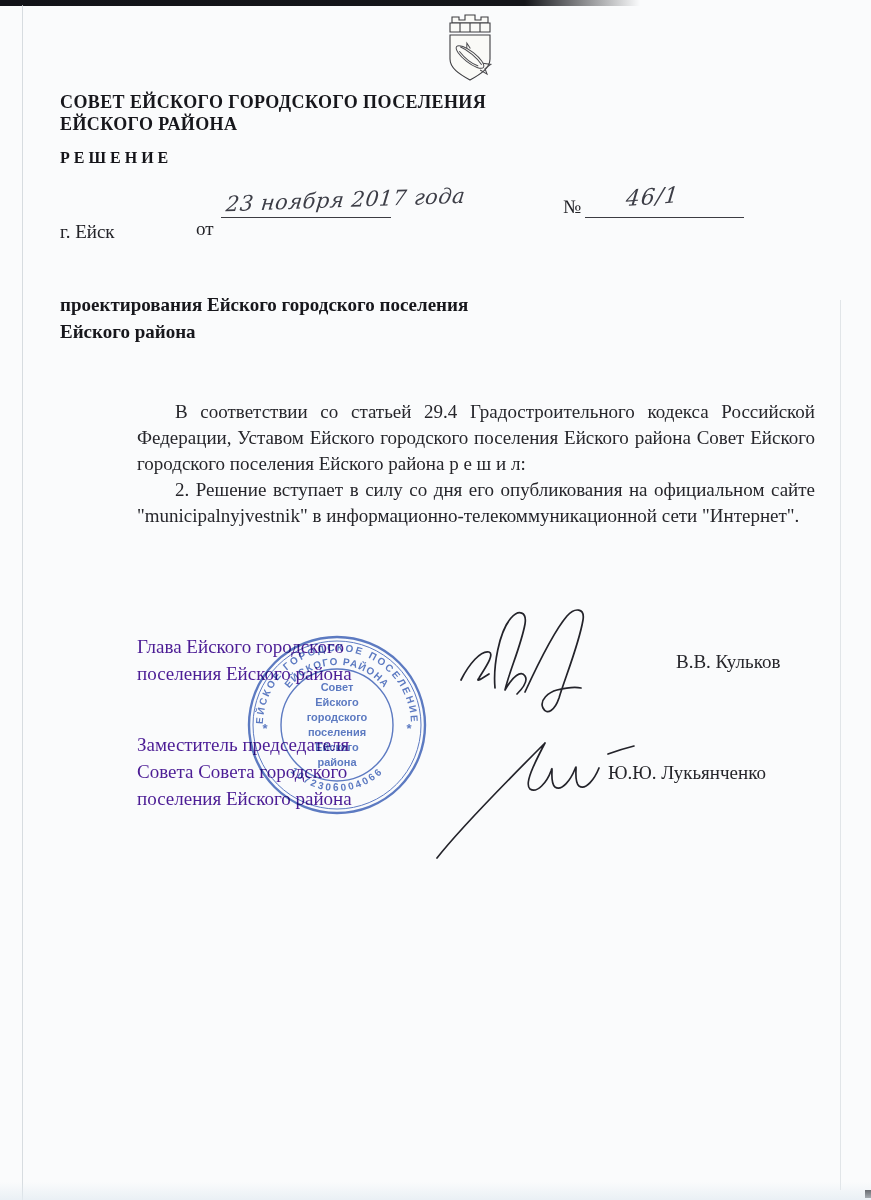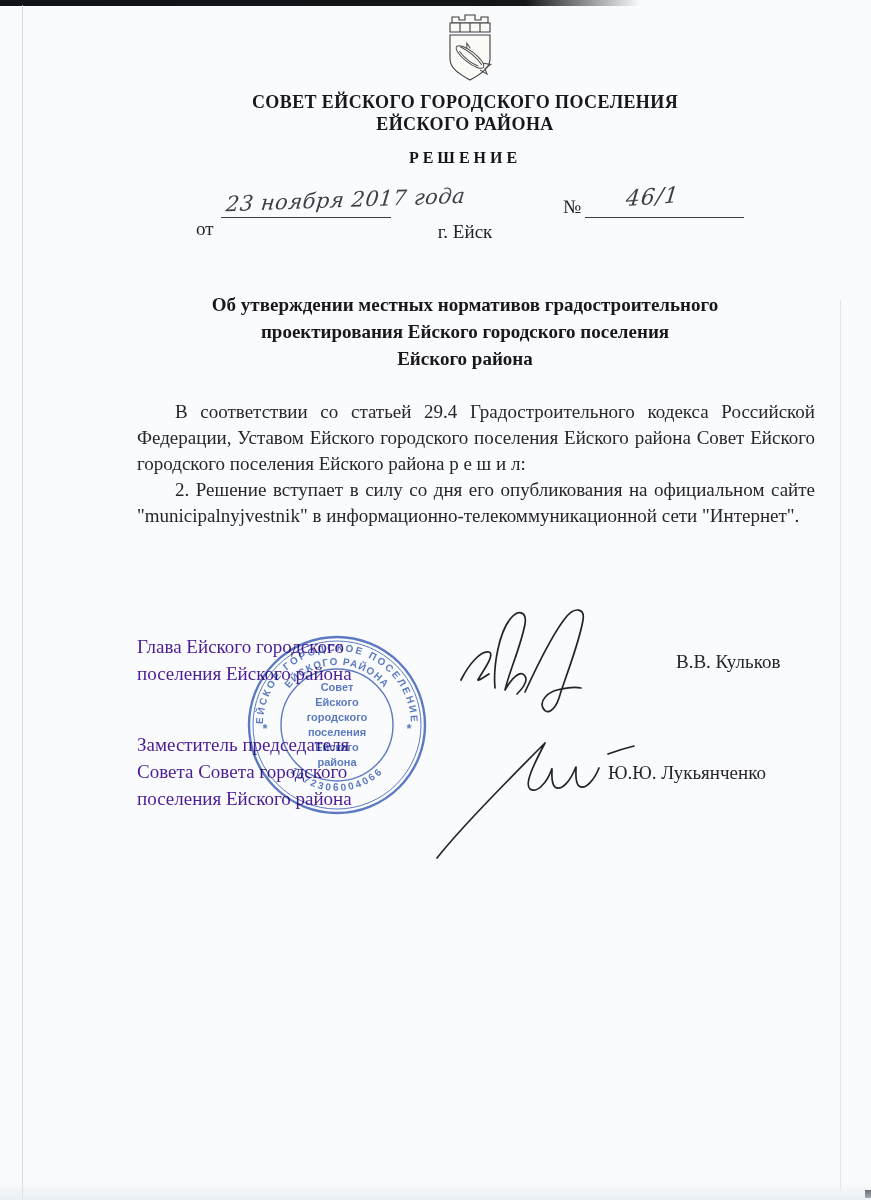--- a/index.html
+++ b/index.html
@@ -13,21 +13,21 @@
   
   .top-edge{position:absolute;left:0;top:0;height:6px;width:640px;
     background:linear-gradient(to right,#121318 0%,#15161a 82%,rgba(21,22,26,0) 100%);}
   .left-edge{position:absolute;left:22px;top:5px;bottom:0;width:1px;background:#ced4d8;opacity:.8;}
   .right-edge{position:absolute;left:840px;top:300px;bottom:10px;width:1px;background:#d6dbdf;opacity:.7;}
   .corner-nib{position:absolute;left:865px;top:1190px;width:6px;height:8px;background:#2a2b30;}
   .bottom-band{position:absolute;left:0;right:0;bottom:0;height:18px;
     background:linear-gradient(to bottom,rgba(232,238,243,0),rgba(228,236,242,.75));}
 
   
-  .c{position:absolute;left:60px;width:810px;text-align:center;}
+  .c{position:absolute;left:60px;width:810px;text-align:left;}
 
   .org1{top:92px;font-size:18px;font-weight:bold;letter-spacing:.4px;color:#17171c;}
   .org2{top:114px;font-size:18px;font-weight:bold;letter-spacing:.4px;color:#17171c;}
   .doctype{top:149px;font-size:16px;font-weight:bold;letter-spacing:4px;color:#141419;}
 
   .t{position:absolute;font-size:19px;color:#232328;}
   .date-label{left:196px;top:182px;margin-top:36px;}
   .num-label{left:563px;top:196px;}
   .uline{position:absolute;height:1px;background:#3c3c42;}
   .uline-date{left:221px;top:217px;width:170px;}
@@ -110,21 +110,20 @@
   <div class="uline uline-date"></div>
   <div class="hand hand-date">23 ноября 2017 года</div>
 
   <span class="t num-label">№</span>
   <div class="uline uline-num"></div>
   <div class="hand hand-num">46/1</div>
 
   <div class="c place">г. Ейск</div>
 
   <div class="c title-block">
-    <div>Об утверждении местных нормативов градостроительного</div>
     <div>проектирования Ейского городского поселения</div>
     <div>Ейского района</div>
   </div>
 
   <div class="bodytext">
     <p>В соответствии со статьей 29.4 Градостроительного кодекса Российской Федерации, Уставом Ейского городского поселения Ейского района Совет Ейского городского поселения Ейского района  р е ш и л:</p>
     <p>2. Решение вступает в силу со дня его опубликования на официальном сайте "municipalnyjvestnik" в информационно-телекоммуникационной сети "Интернет".</p>
   </div>
 
   <div class="sig sig1-pos">

